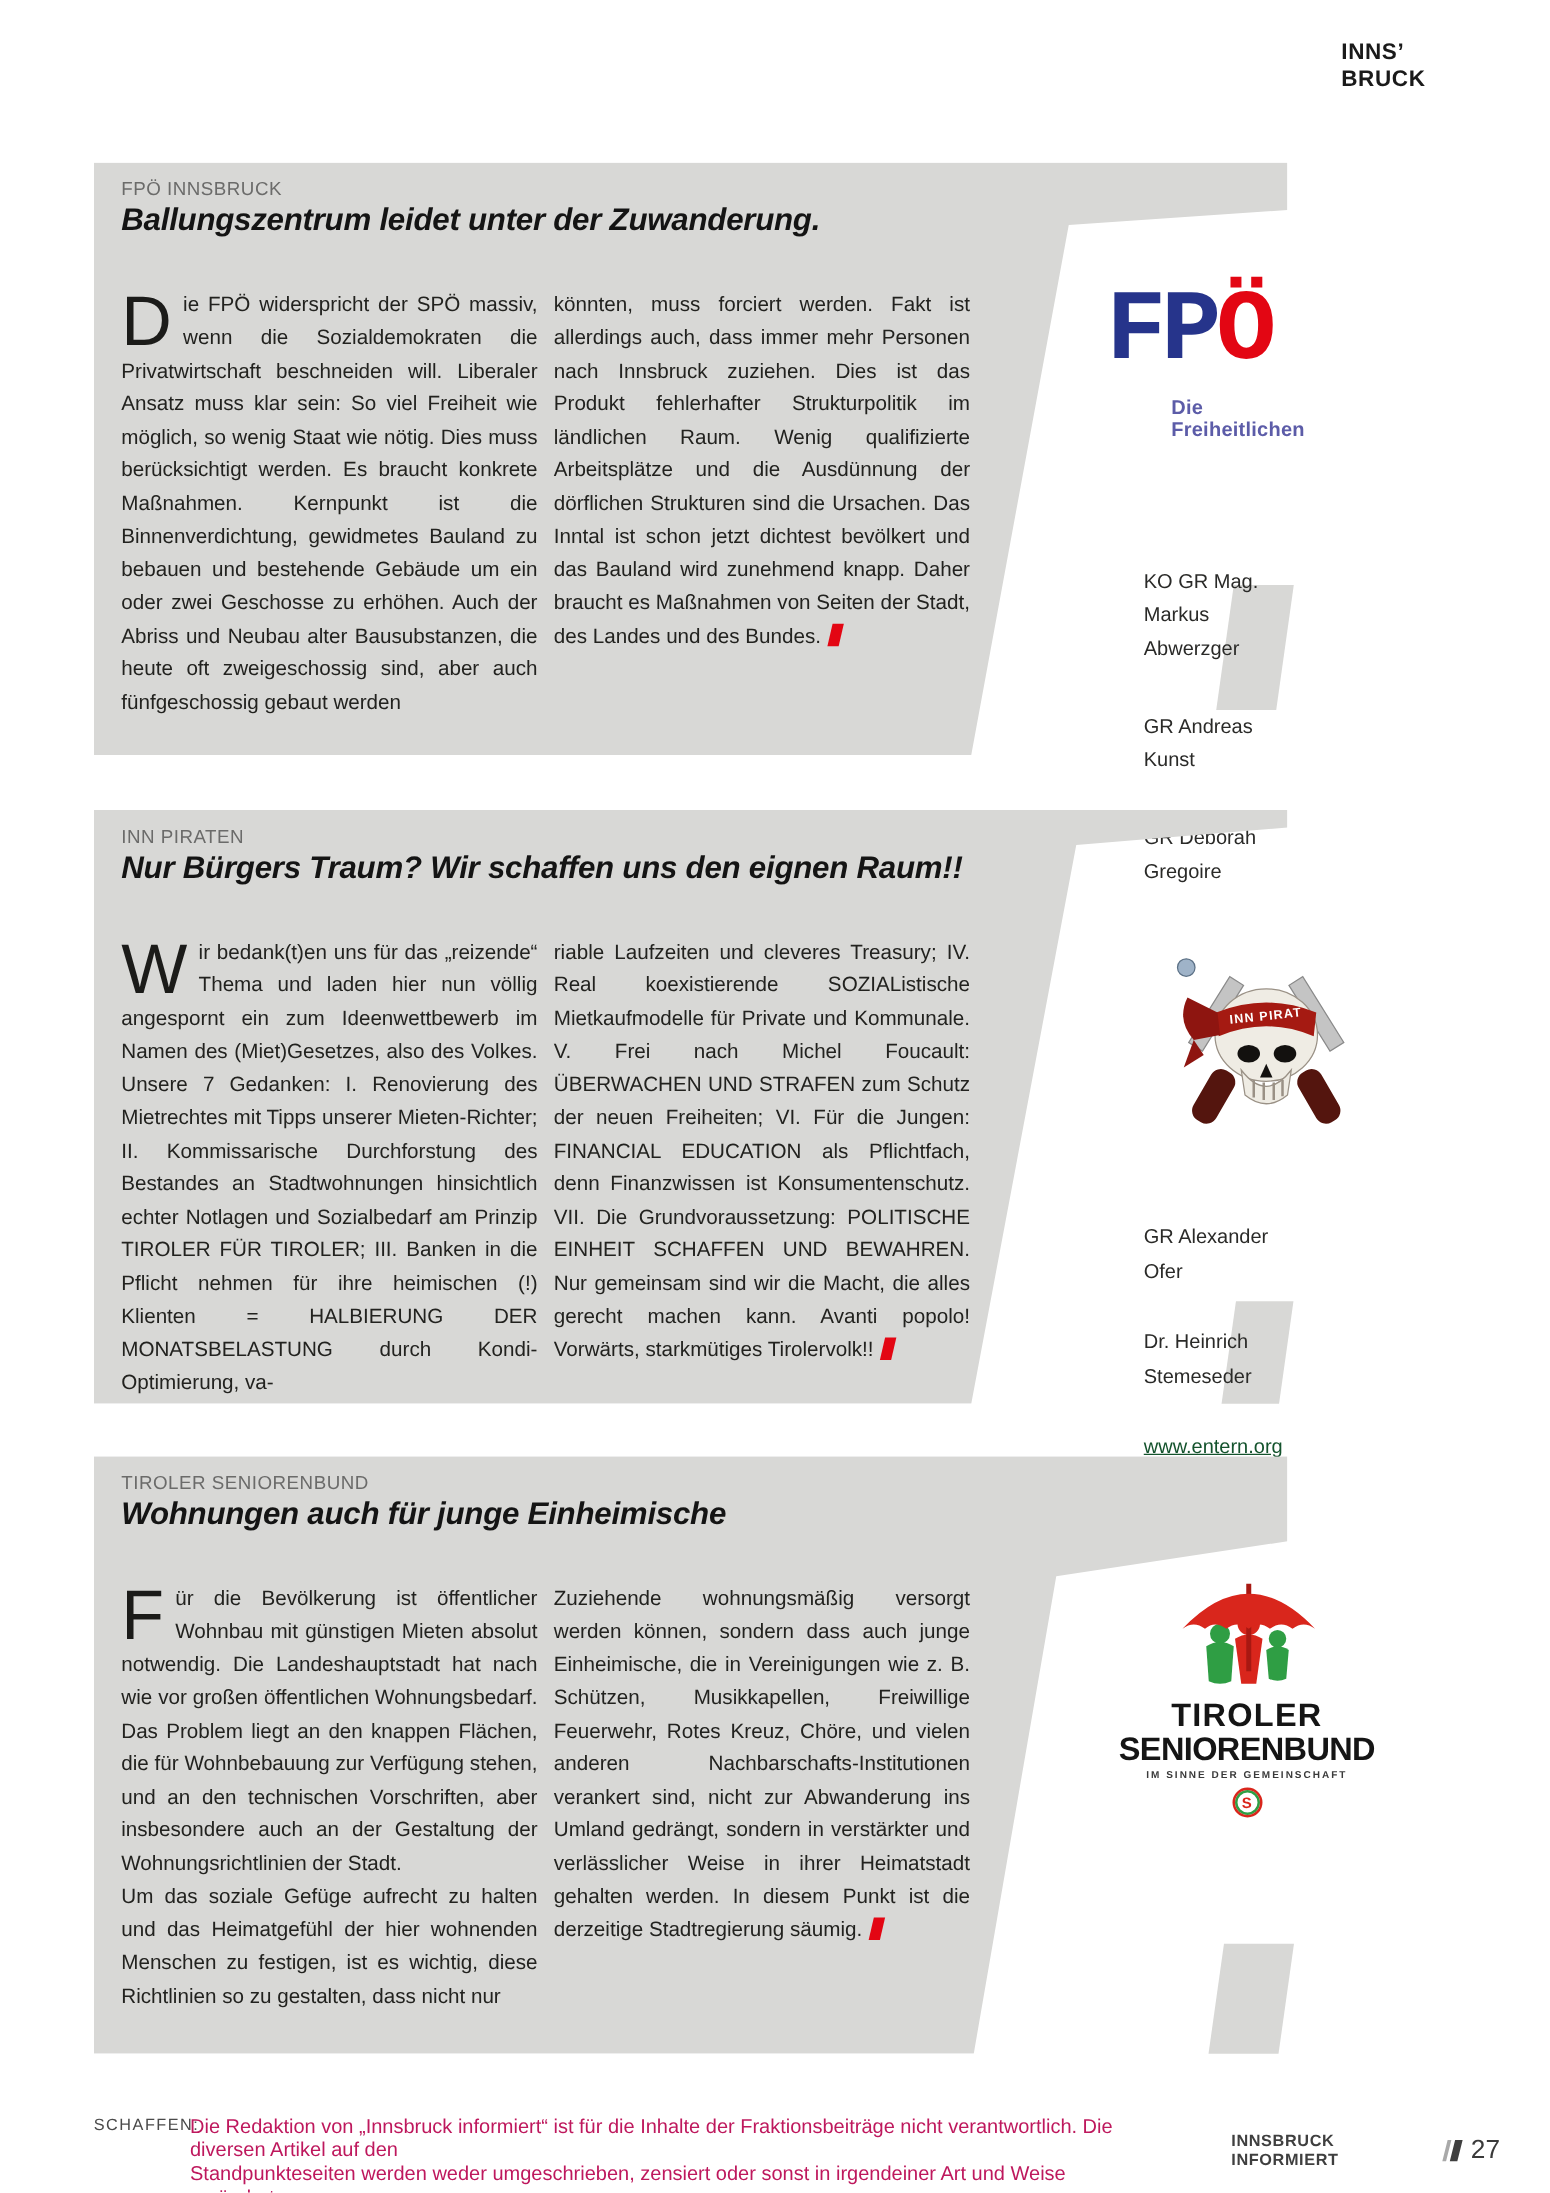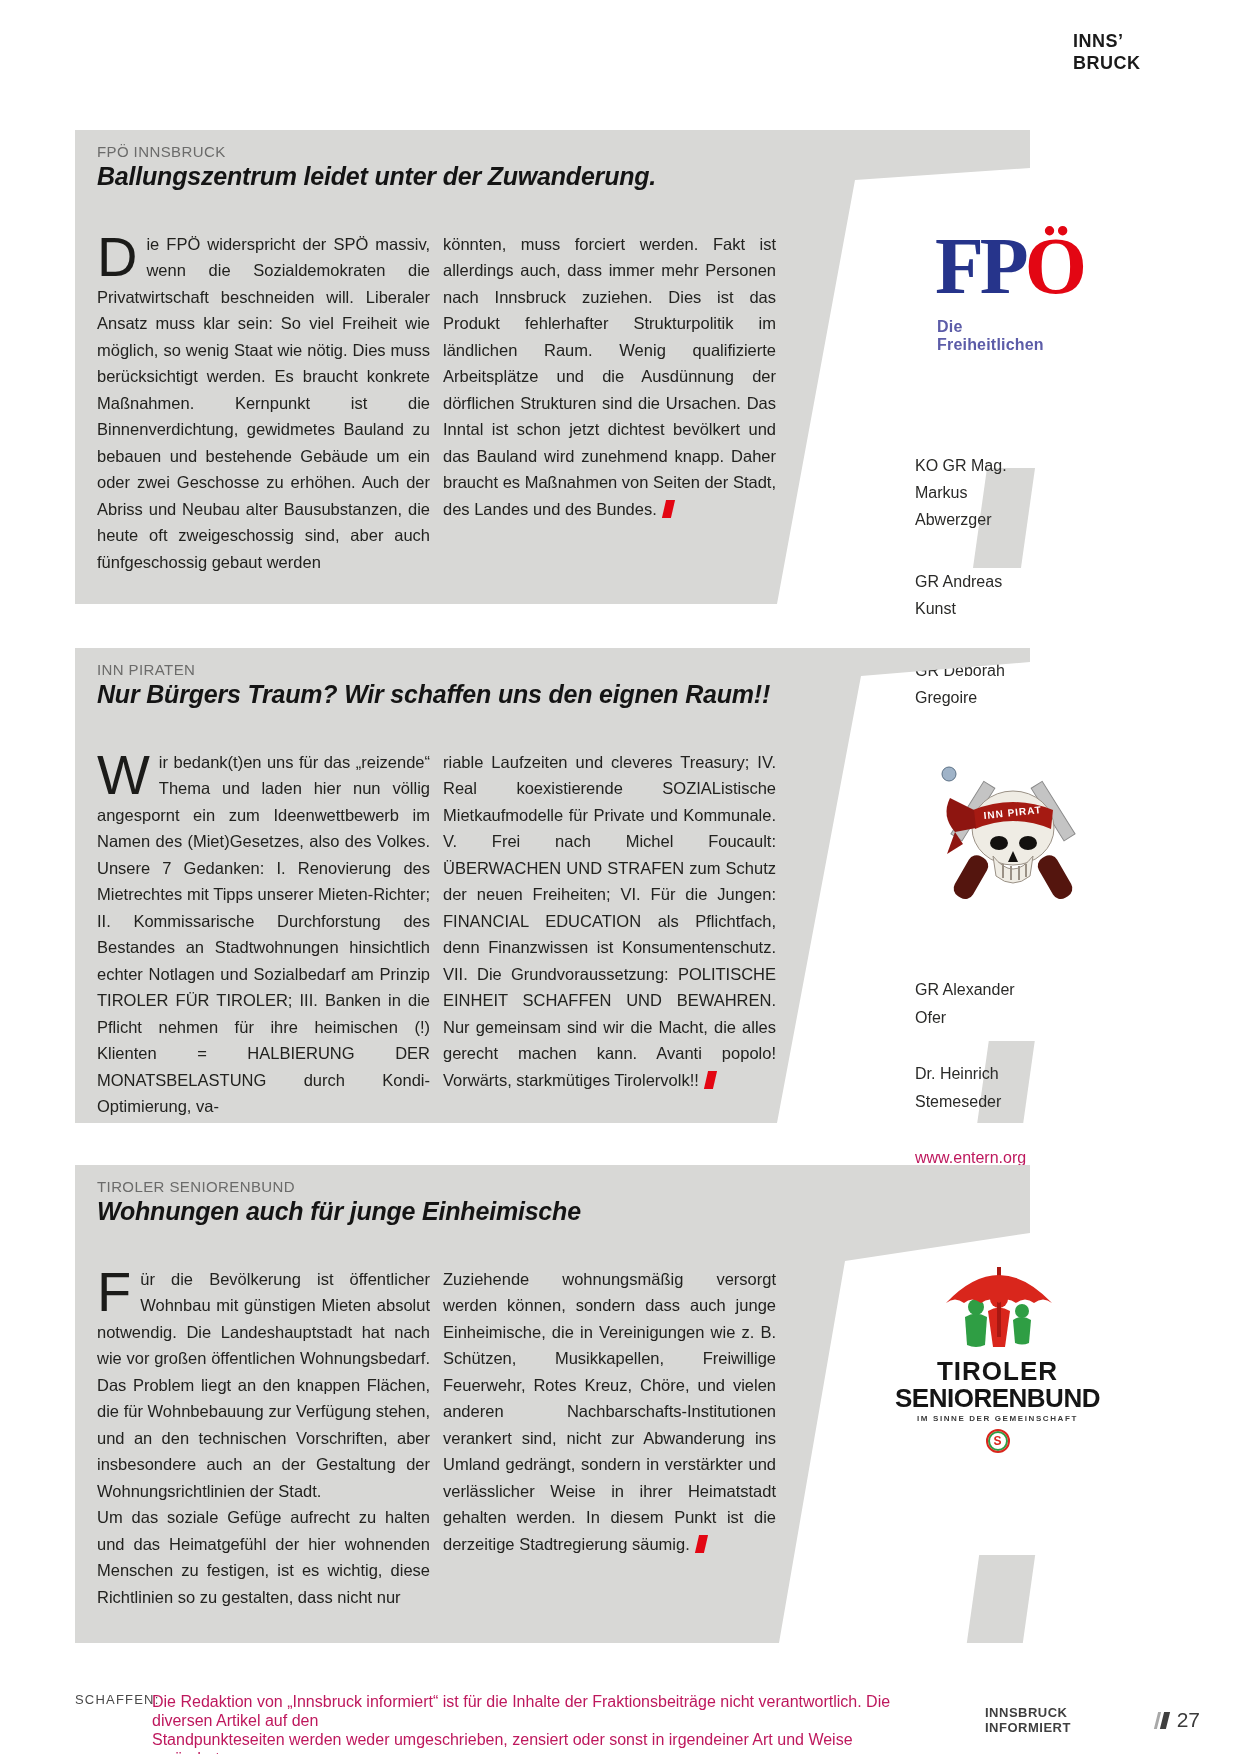--- a/index.html
+++ b/index.html
@@ -34,23 +34,23 @@
   .col2{left:368px;}
   .dropcap{float:left;font-size:56px;line-height:45px;padding:3px 9px 0 0;color:#1b1b19;}
   .endmark{display:inline-block;width:9px;height:18px;background:#e30613;
     transform:skewX(-13deg);margin-left:7px;vertical-align:-3px;}
   
   .authors{position:absolute;font-size:16px;line-height:27px;color:#2a2a28;white-space:pre-line;}
   #sec1 .authors{left:840px;top:295px;}
   #sec1 .author-entry{margin-bottom:8px;}
   #sec2 .authors{left:840px;top:300px;line-height:28px;}
   #sec3 .authors{left:840px;top:307px;line-height:28px;}
-  .weblink{color:#be185d;cursor:pointer;}
+  .weblink{color:#14532d;text-decoration:underline;cursor:pointer;}
   
-  .fpo-logo{position:absolute;left:860px;top:96px;font-family:Liberation Serif, serif;
+  .fpo-logo{position:absolute;left:810px;top:96px;font-family:Liberation Mono, monospace;
     font-weight:bold;font-size:80px;line-height:80px;letter-spacing:-4px;}
   .fpo-fp{color:#26348b;}
   .fpo-oe{color:#e30613;}
   .fpo-sub{position:absolute;left:862px;top:188px;font-size:16px;font-weight:bold;
     color:#5c5ca8;letter-spacing:.2px;}
   
   .pirate{position:absolute;left:858px;top:110px;}
   
   .senior-logo{position:absolute;left:815px;top:92px;width:215px;text-align:center;}
   .senior-name1{font-size:26px;font-weight:bold;color:#151515;letter-spacing:1px;line-height:27px;margin-top:2px;}

